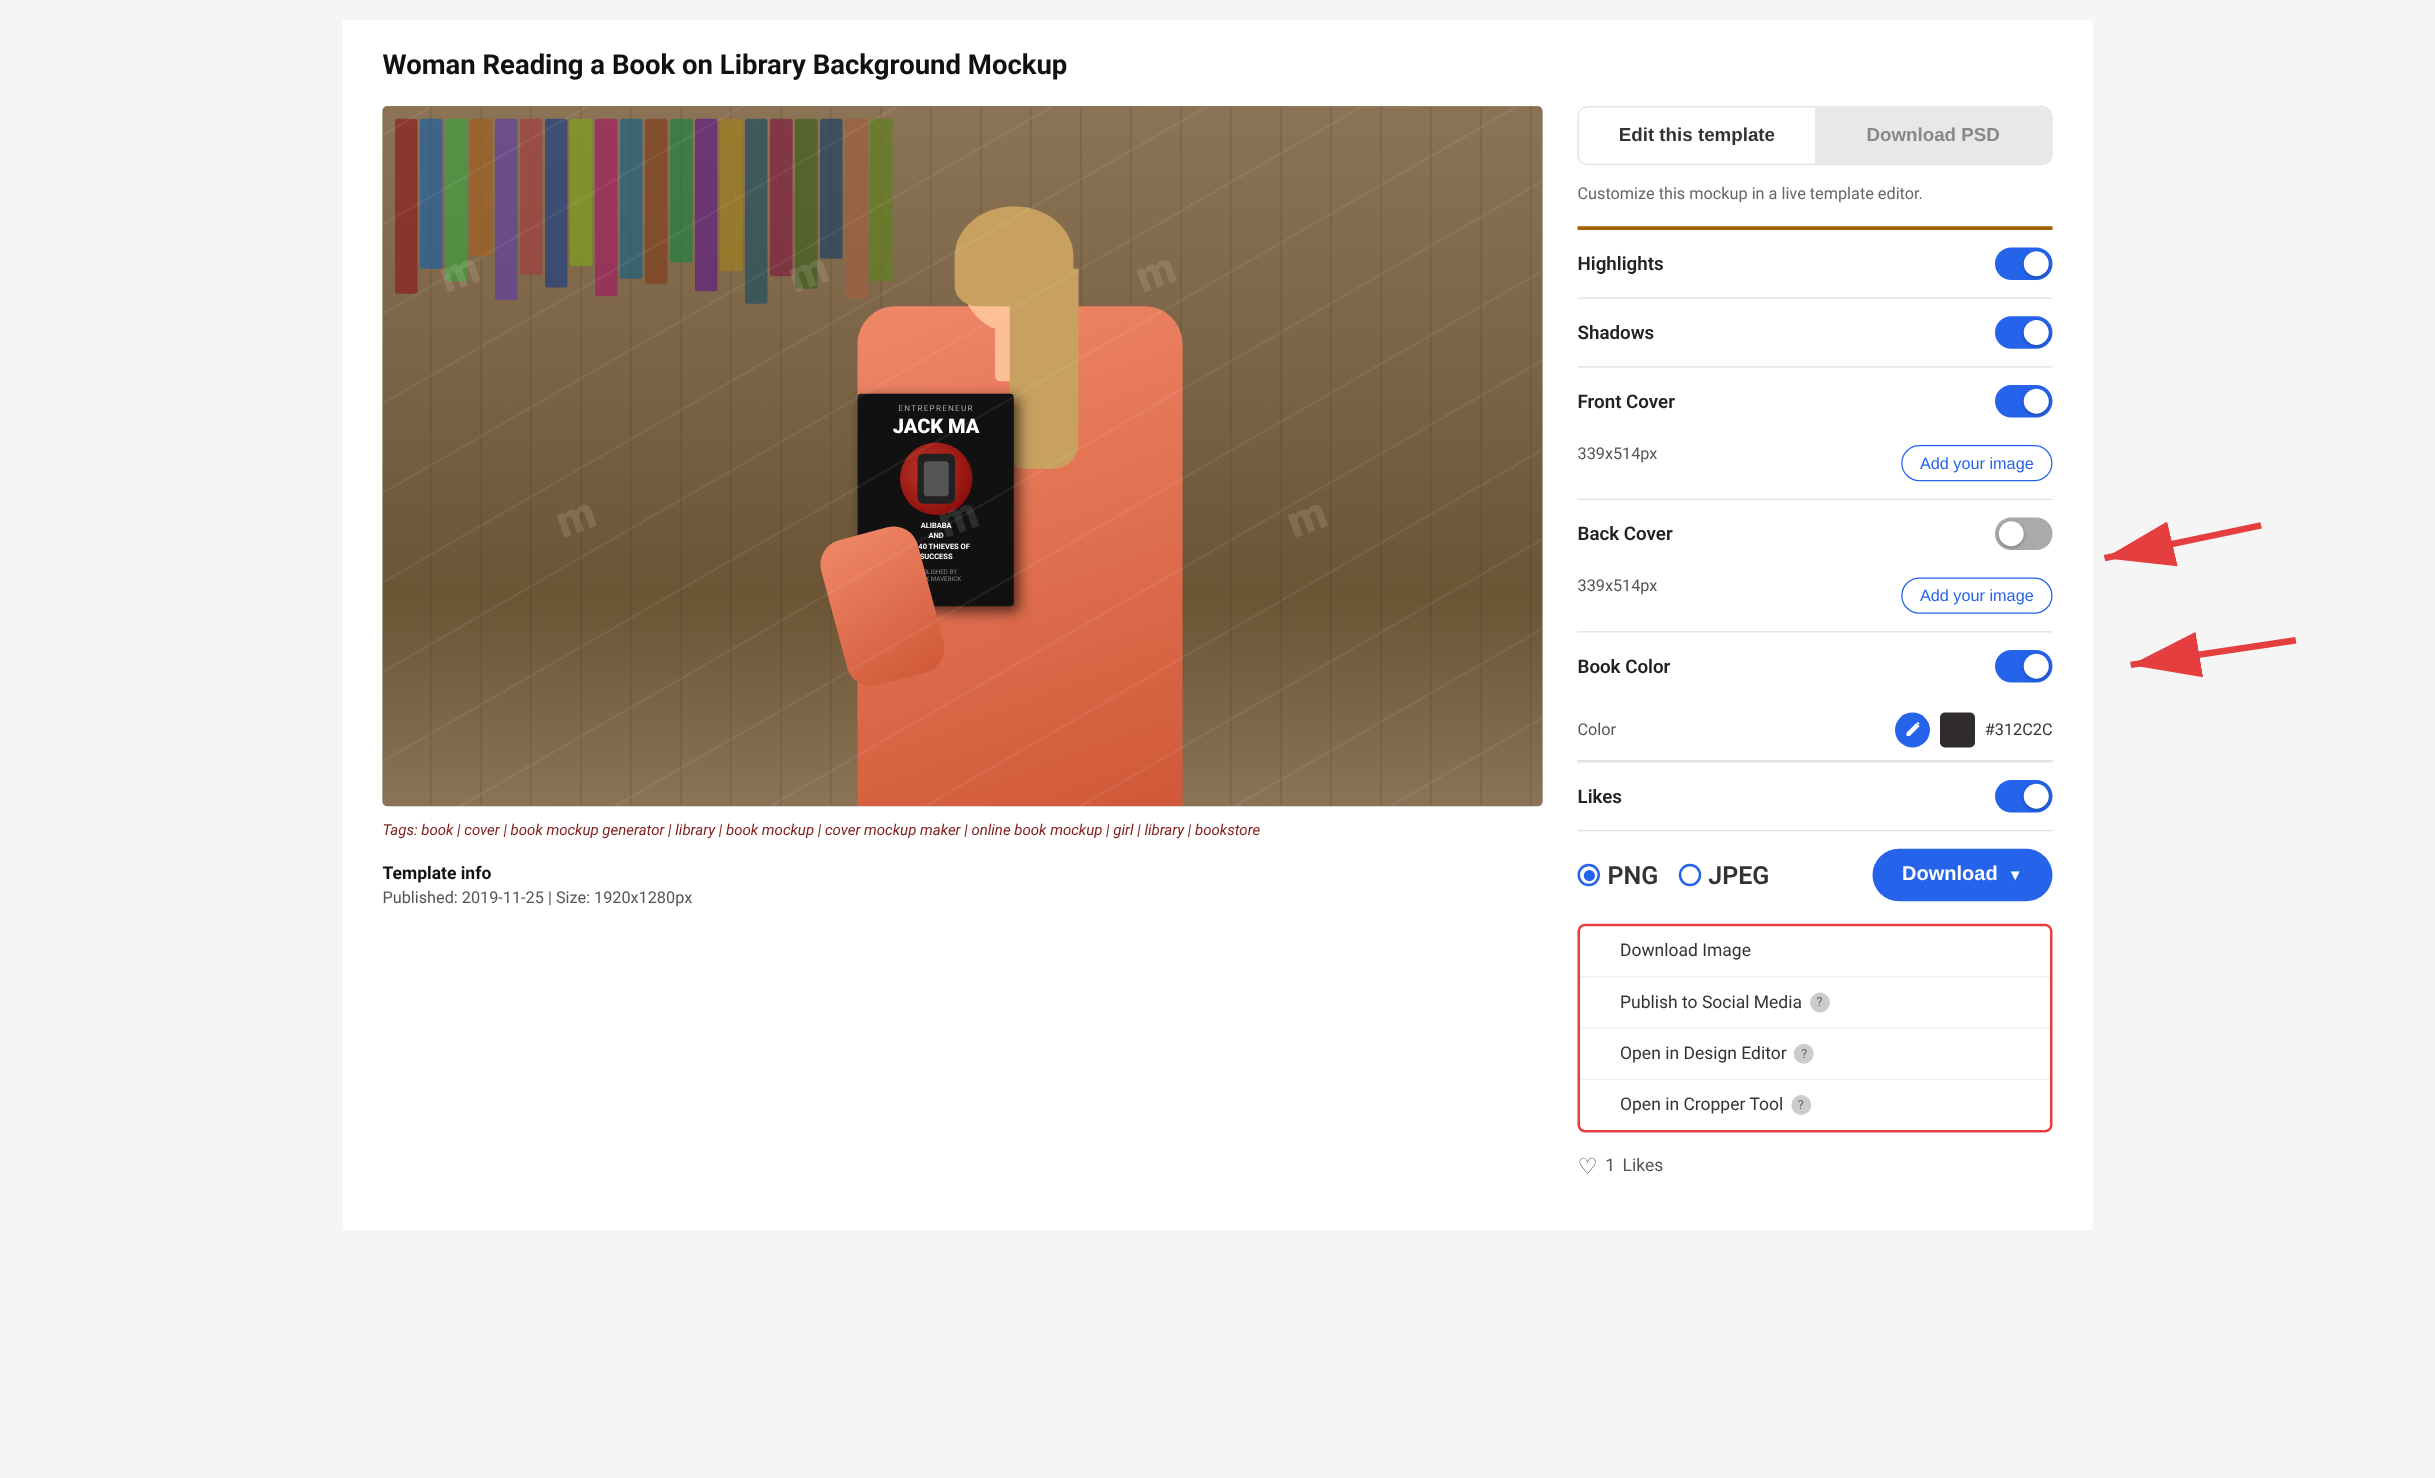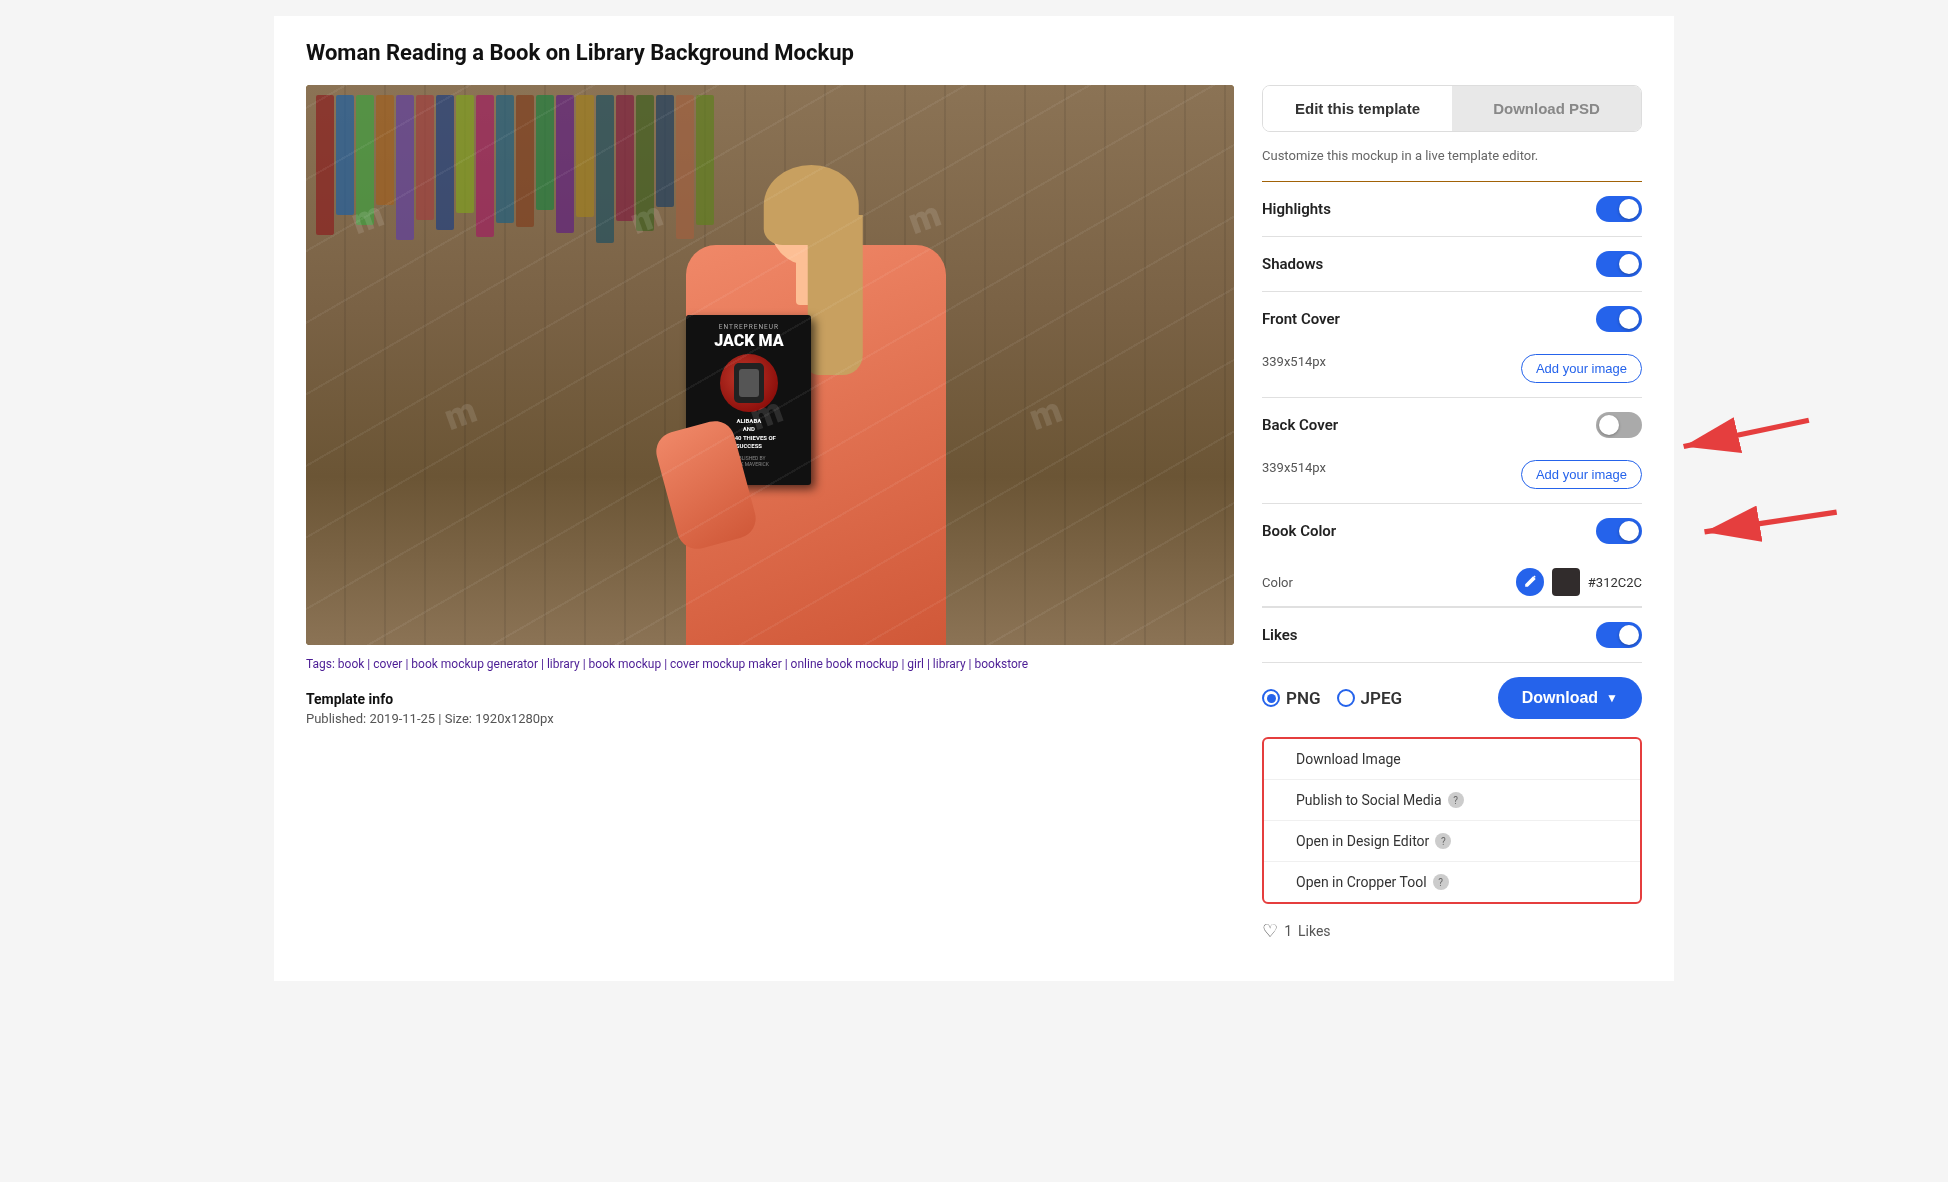--- a/index.html
+++ b/index.html
@@ -90,22 +90,23 @@
         repeating-linear-gradient(
           -30deg,
           transparent,
           transparent 60px,
           rgba(255,255,255,0.06) 60px,
           rgba(255,255,255,0.06) 62px
         );
     }
     .tags-line {
       font-size: 12px;
-      color: #4c1d95;
+      color: #7f1d1d;
       margin-top: 12px;
+      font-style: italic;
     }
     .template-info {
       margin-top: 20px;
     }
     .template-info-title {
       font-size: 14px;
       font-weight: 700;
       color: #111;
       margin-bottom: 4px;
     }
@@ -144,21 +145,21 @@
     .tab-btn.inactive {
       background: #e8e8e8;
       color: #888;
     }
     .customize-text {
       font-size: 13px;
       color: #666;
       margin-bottom: 18px;
     }
     .options-list {
-      border-top: 1px solid #a16207;
+      border-top: 3px solid #a16207;
     }
     .option-row {
       display: flex;
       align-items: center;
       padding: 14px 0;
       border-bottom: 1px solid #e0e0e0;
       position: relative;
     }
     .option-label {
       font-size: 15px;
@@ -265,21 +266,21 @@
       flex-shrink: 0;
     }
     .radio-circle.selected::after {
       content: '';
       width: 9px;
       height: 9px;
       background: #2563EB;
       border-radius: 50%;
     }
     .radio-label {
-      font-size: 17px;
+      font-size: 20px;
       font-weight: 600;
     }
 
     
     .download-btn {
       display: flex;
       align-items: center;
       gap: 8px;
       background: #2563EB;
       color: #fff;

